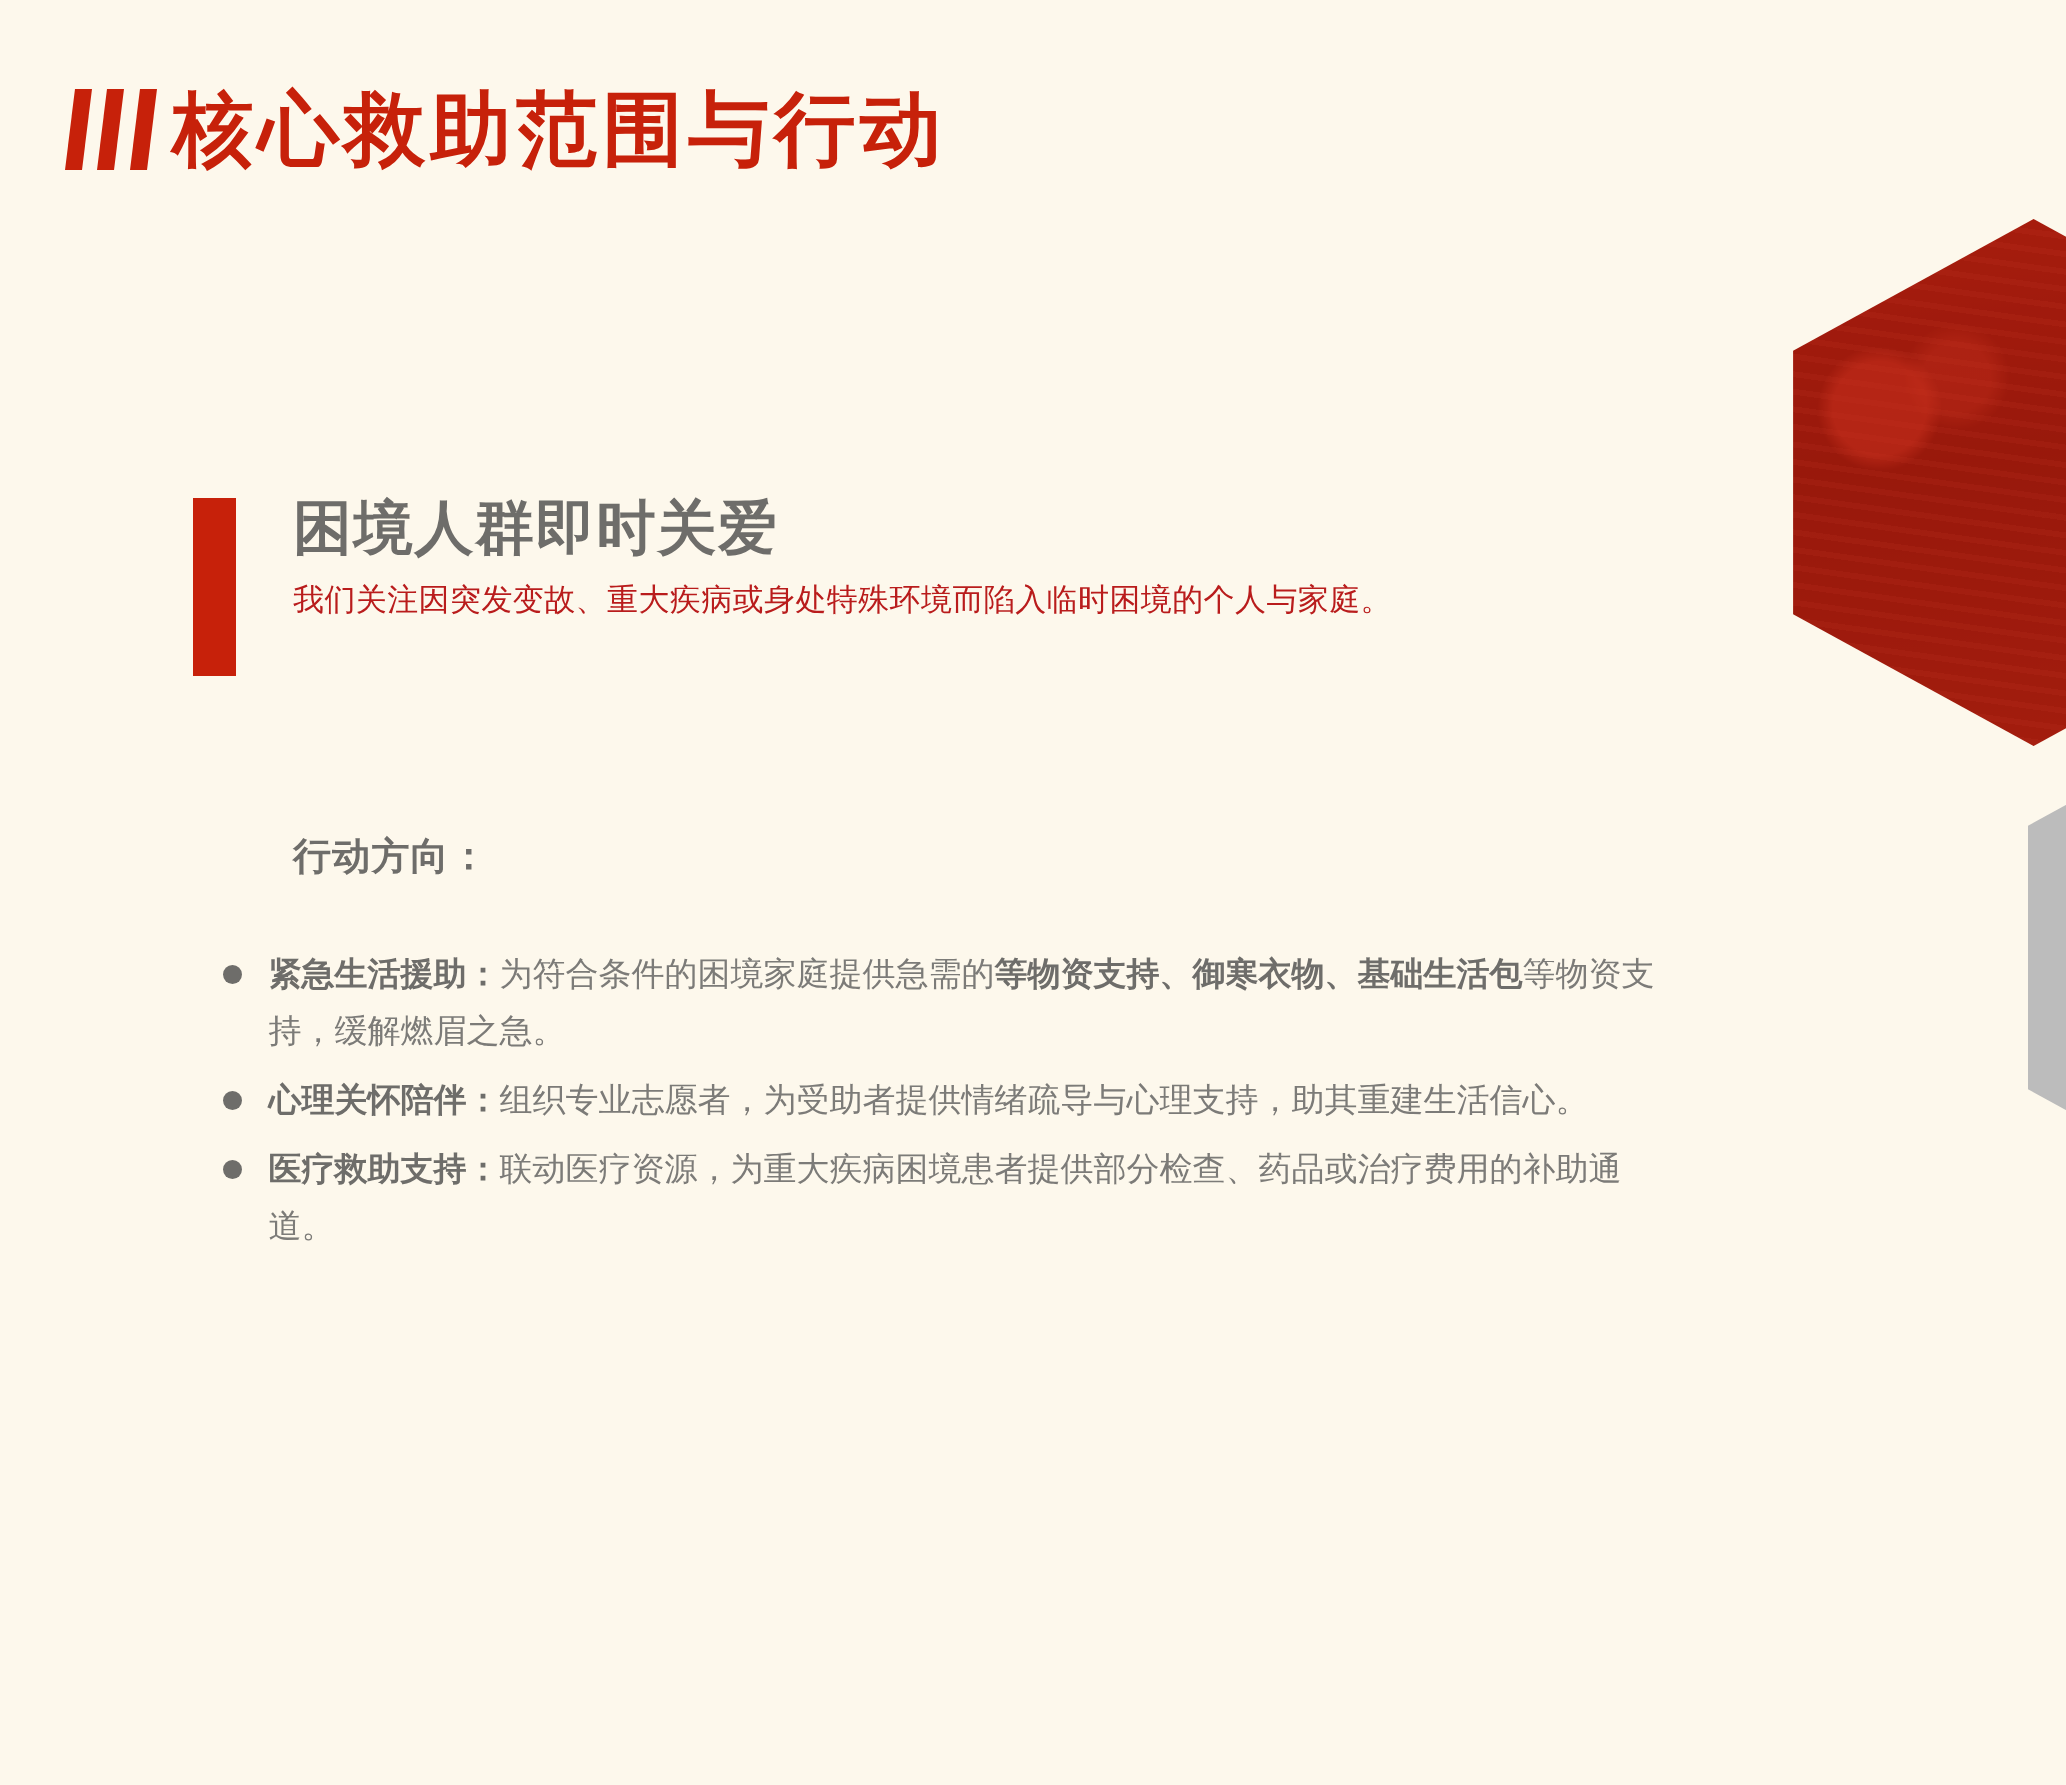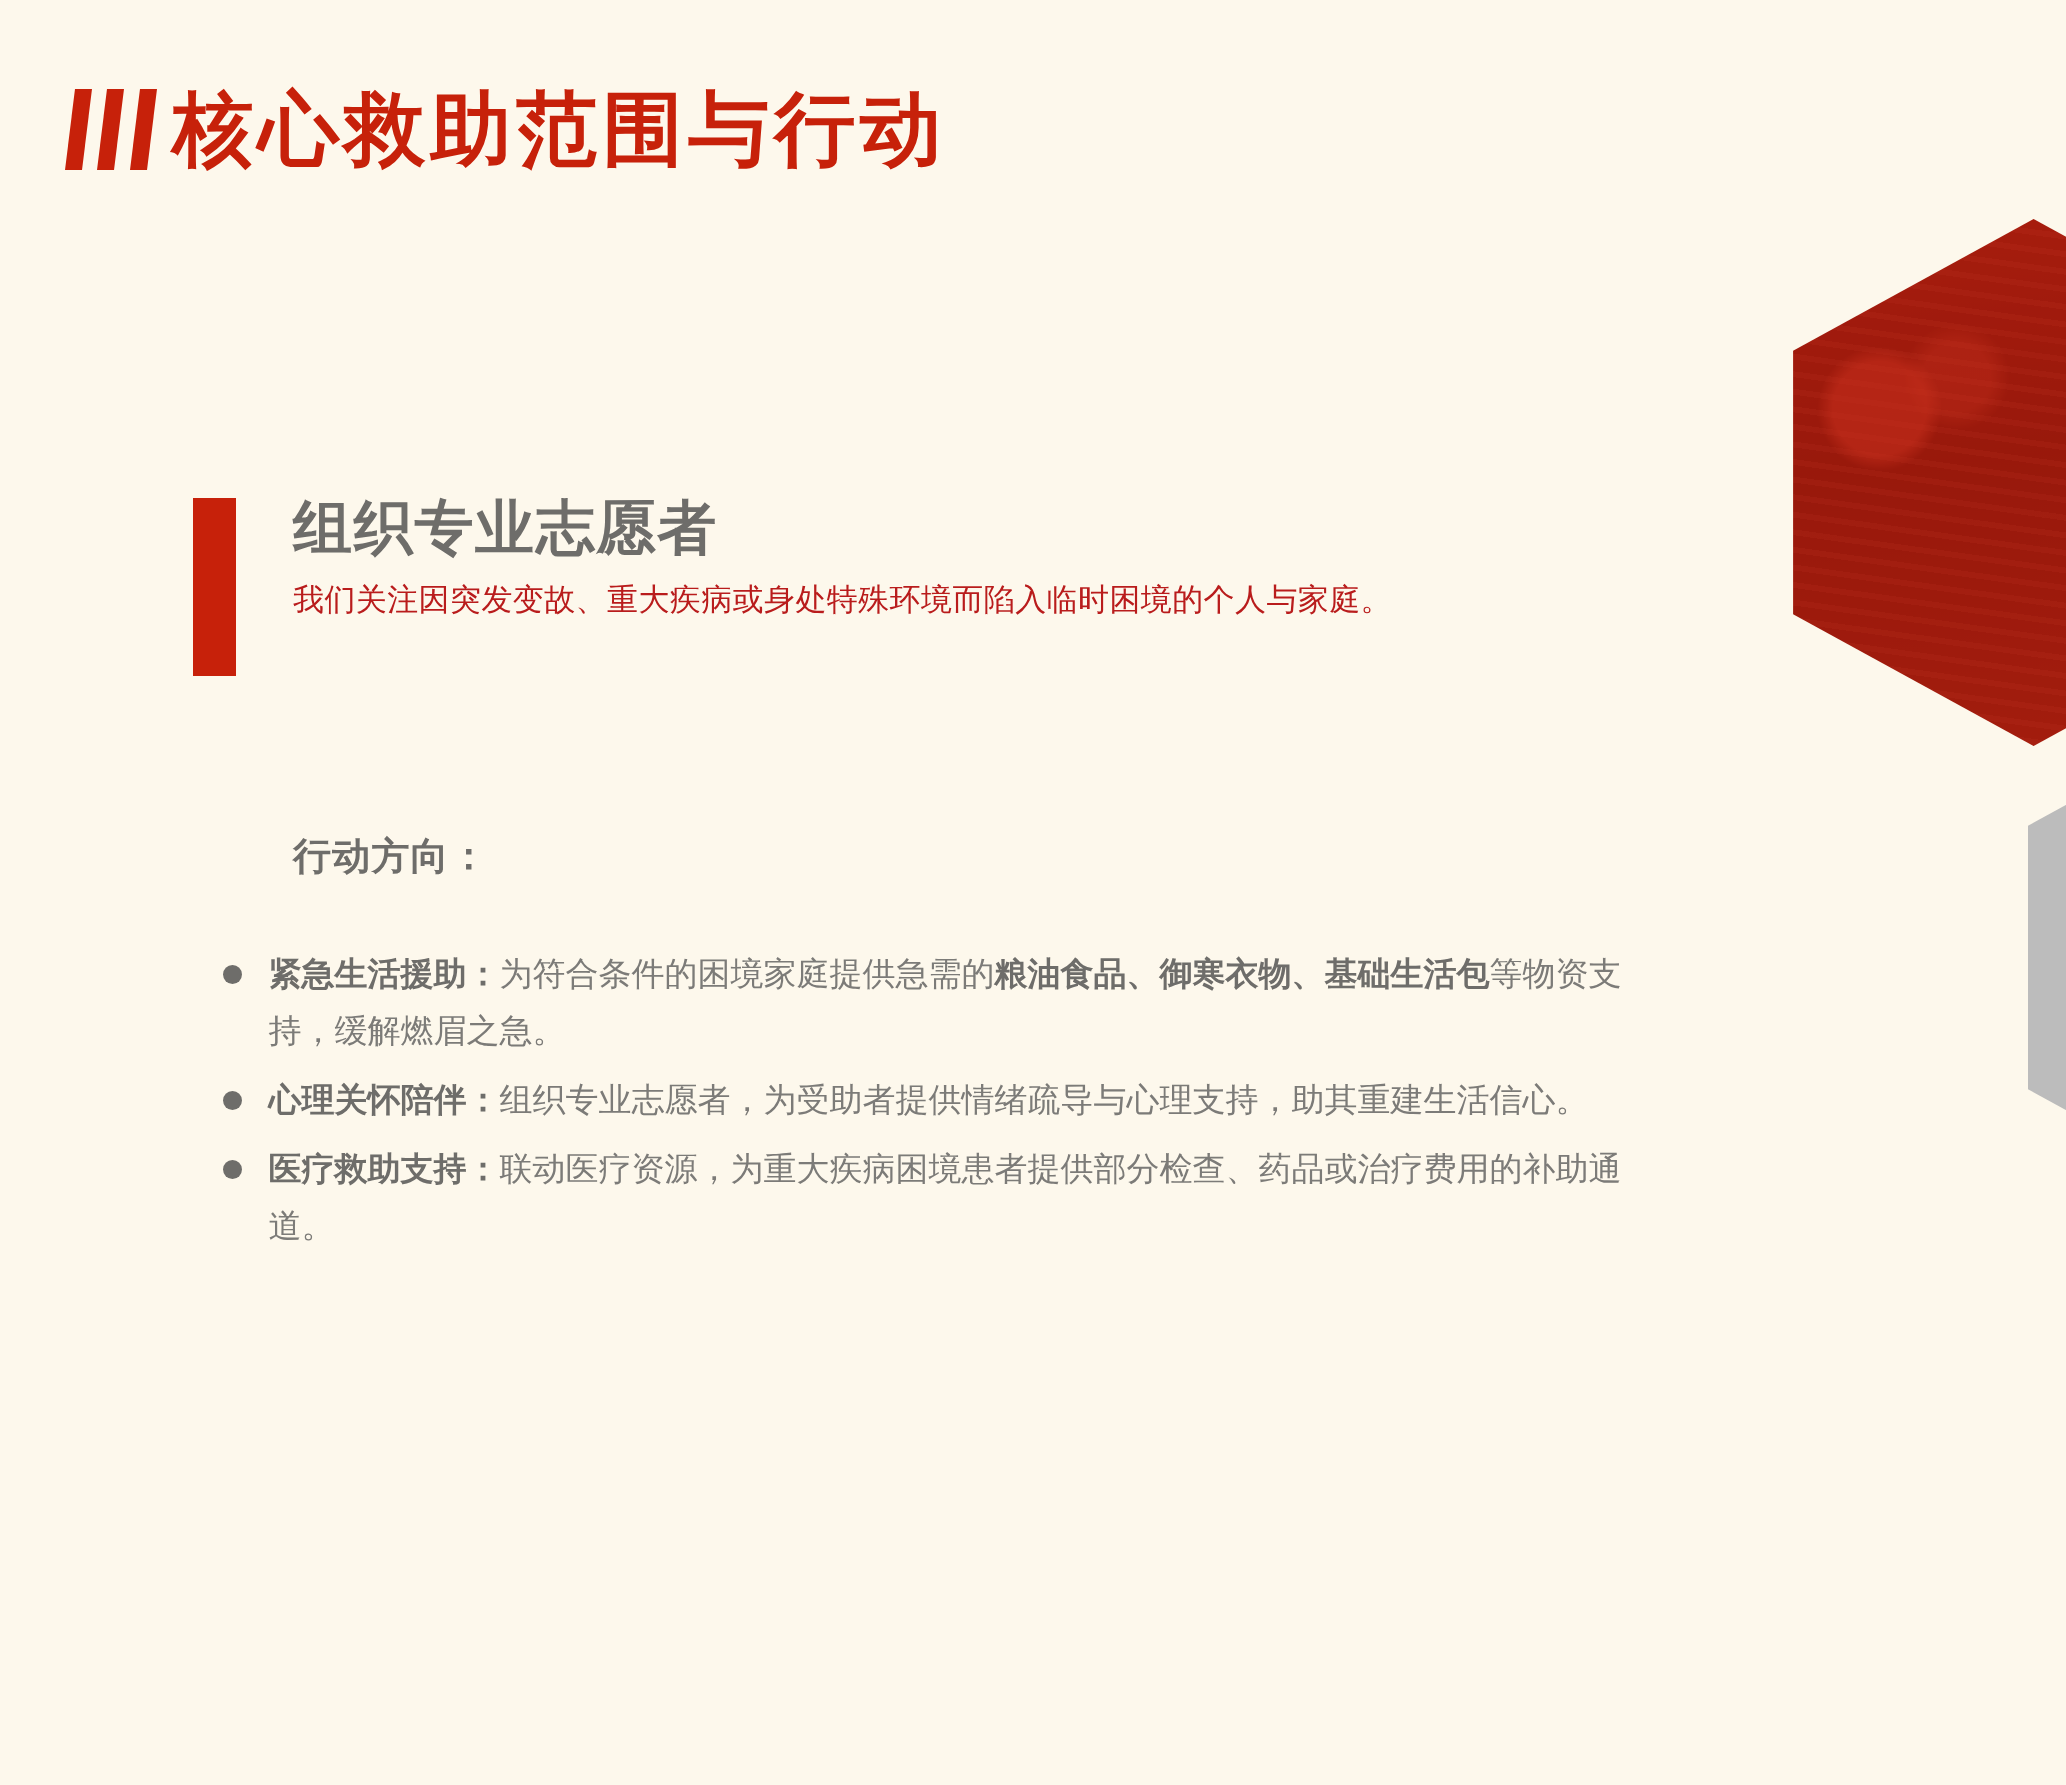--- a/index.html
+++ b/index.html
@@ -192,32 +192,32 @@
       <i></i>
       <i></i>
     </div>
     <div class="page-title">核心救助范围与行动</div>
   </div>
 
 
   <div class="section">
     <div class="accent-bar"></div>
     <div class="section-inner">
-      <div class="section-title">组织专业志愿者</div>
+      <div class="section-title">困境人群即时关爱</div>
       <div class="section-desc">我们关注因突发变故、重大疾病或身处特殊环境而陷入临时困境的个人与家庭。</div>
     </div>
   </div>
 
   <div class="action-heading">行动方向：</div>
 
   <div class="bullets">
 
     <div class="bullet">
       <span class="bullet-dot"></span>
-      <div class="bullet-text"><b>紧急生活援助</b><b>：</b><span>为符合条件的困境家庭提供急需的</span><b>粮油食品</b><b>、</b><b>御寒衣物</b><b>、</b><b>基础生活包</b><span>等物资支持，缓解燃眉之急。</span></div>
+      <div class="bullet-text"><b>紧急生活援助</b><b>：</b><span>为符合条件的困境家庭提供急需的</span><b>等物资支持</b><b>、</b><b>御寒衣物</b><b>、</b><b>基础生活包</b><span>等物资支持，缓解燃眉之急。</span></div>
     </div>
 
     <div class="bullet">
       <span class="bullet-dot"></span>
       <div class="bullet-text"><b>心理关怀陪伴</b><b>：</b><span>组织专业志愿者，为受助者提供情绪疏导与心理支持，助其重建生活信心。</span></div>
     </div>
 
     <div class="bullet">
       <span class="bullet-dot"></span>
       <div class="bullet-text"><b>医疗救助支持</b><b>：</b><span>联动医疗资源，为重大疾病困境患者提供部分检查、药品或治疗费用的补助通道。</span></div>

